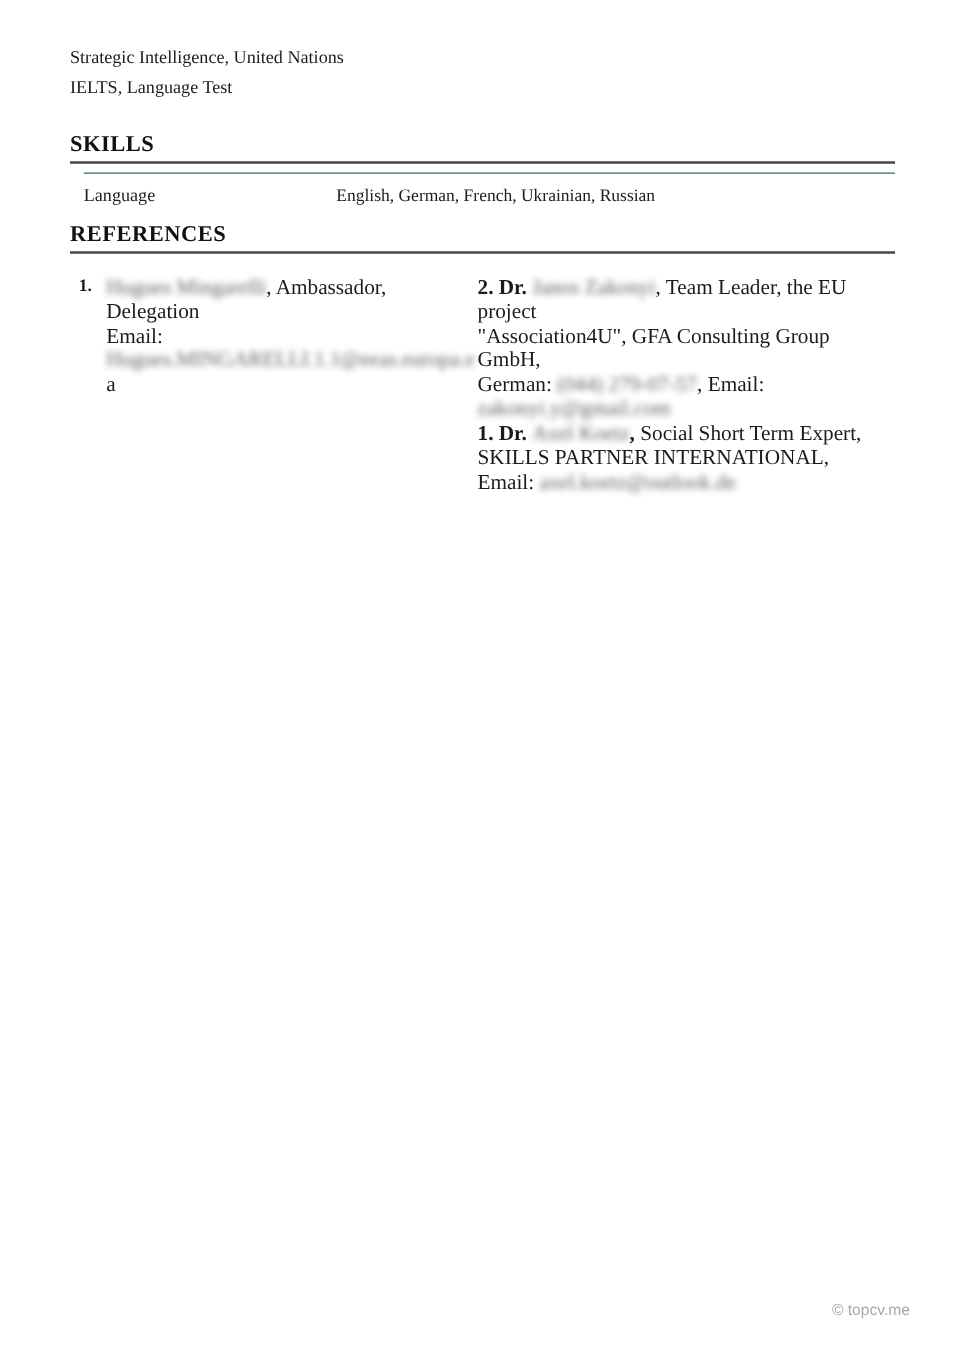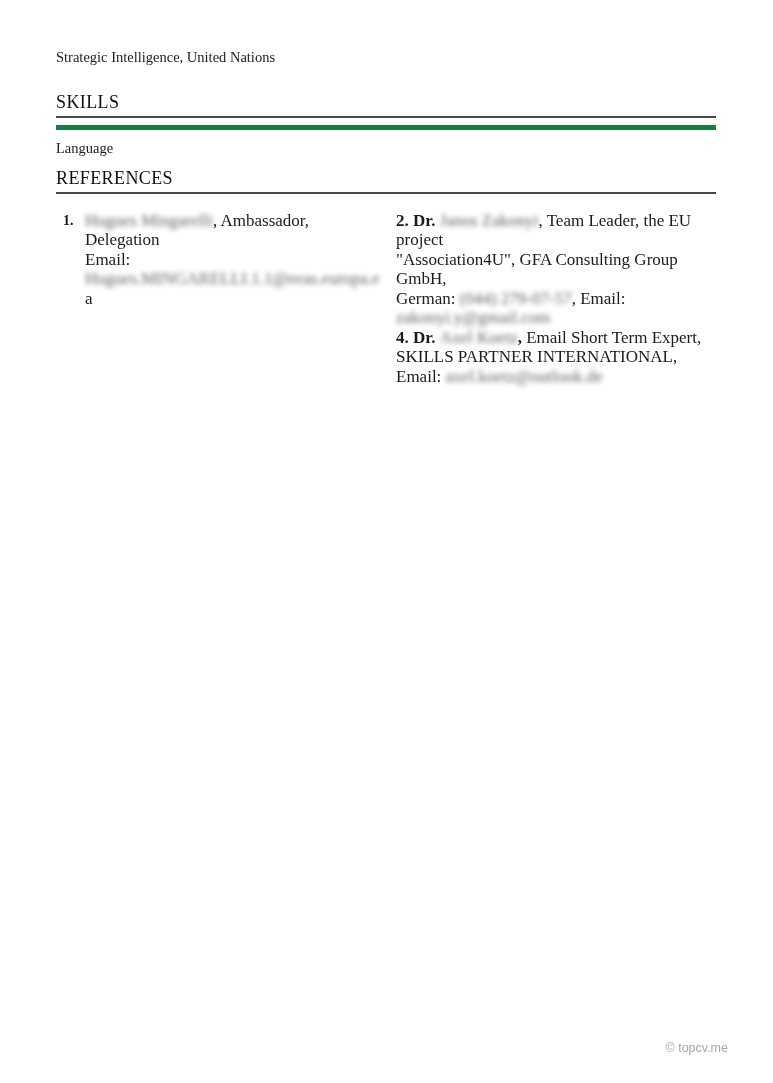--- a/index.html
+++ b/index.html
@@ -13,61 +13,62 @@
     color: #1b1b1b;
     overflow: hidden;
   }
   .content {
     position: absolute;
     left: 56px;
     top: 0;
     width: 660px;
   }
   
-  .certs { padding-top: 45px; }
+  .certs { padding-top: 34px; }
   .cert-line {
     font-size: 14.5px;
     line-height: 24px;
   }
   
   .section-heading {
     font-size: 18px;
-    font-weight: normal;
+    font-weight: bold;
     letter-spacing: 0.4px;
     color: #111111;
     padding-bottom: 3px;
     border-bottom: 2px solid #474747;
   }
   .skills-heading { margin-top: 23px; }
   .refs-heading { }
   
   .skills-table { margin-top: 7px; }
   .skills-row {
     display: flex;
-    border-top: 5px solid #15803d;
+    border-top: 1px solid #15803d;
     padding: 9px 0;
+    margin-left: 11px;
   }
   .skills-label {
     width: 202px;
     flex: 0 0 202px;
     font-size: 14.5px;
     line-height: 19.5px;
   }
   .skills-value {
     flex: 1;
     font-size: 14px;
     line-height: 19.5px;
   }
   
   .refs-columns {
     margin-top: 17px;
     display: flex;
   }
   .refs-col-1 { width: 314px; flex: 0 0 314px; }
-  .refs-col-2 { margin-left: 26px; flex: 1; }
+  .refs-col-2 { margin-left: 12px; flex: 1; }
   .ref-item { font-size: 14px; line-height: 19.5px; }
   .ref-item.hanging { position: relative; padding-left: 29px; }
   .ref-num {
     position: absolute;
     left: 7px;
     top: 0;
     font-weight: bold;
   }
   .ref-line { font-size: 17px; line-height: 19.5px; }
   .b { font-weight: bold; }
@@ -87,27 +88,29 @@
   }
 </style>
 </head>
 <body>
 
 <div class="page">
   <div class="content">
 
     <div class="certs">
       <div class="cert-line">Strategic Intelligence, United Nations</div>
+      <div class="cert-line">IELTS, Language Test</div>
     </div>
 
     <div class="section-heading skills-heading">SKILLS</div>
 
     <div class="skills-table">
       <div class="skills-row">
         <div class="skills-label">Language</div>
+        <div class="skills-value">English, German, French, Ukrainian, Russian</div>
       </div>
     </div>
 
     <div class="section-heading refs-heading">REFERENCES</div>
 
     <div class="refs-columns">
       <div class="refs-col-1">
           <div class="ref-item hanging">
             <span class="ref-num">1.</span>
             <div class="ref-line"><span class="redacted">Hugues Mingarelli</span><span>, Ambassador, Delegation</span></div>
@@ -115,21 +118,21 @@
             <div class="ref-line"><span>a</span></div>
           </div>
         </div>
       <div class="refs-col-2">
           <div class="ref-item">
             <div class="ref-line"><span class="b">2. Dr. </span><span class="redacted">Janos Zakonyi</span><span>, Team Leader, the EU project</span></div>
             <div class="ref-line"><span>"Association4U", GFA Consulting Group GmbH,</span></div>
             <div class="ref-line"><span>German: </span><span class="redacted">(044) 279-07-57</span><span>, Email: </span><span class="redacted">zakonyi.y@gmail.com</span></div>
           </div>
           <div class="ref-item">
-            <div class="ref-line"><span class="b">4. Dr. </span><span class="redacted">Axel Koetz</span><span class="b">,</span><span> Email Short Term Expert,</span></div>
+            <div class="ref-line"><span class="b">1. Dr. </span><span class="redacted">Axel Koetz</span><span class="b">,</span><span> Social Short Term Expert,</span></div>
             <div class="ref-line"><span>SKILLS PARTNER INTERNATIONAL,</span></div>
             <div class="ref-line"><span>Email: </span><span class="redacted">axel.koetz@outlook.de</span></div>
           </div>
         </div>
     </div>
 
   </div>
 
   <div class="watermark">© topcv.me</div>
 </div>

